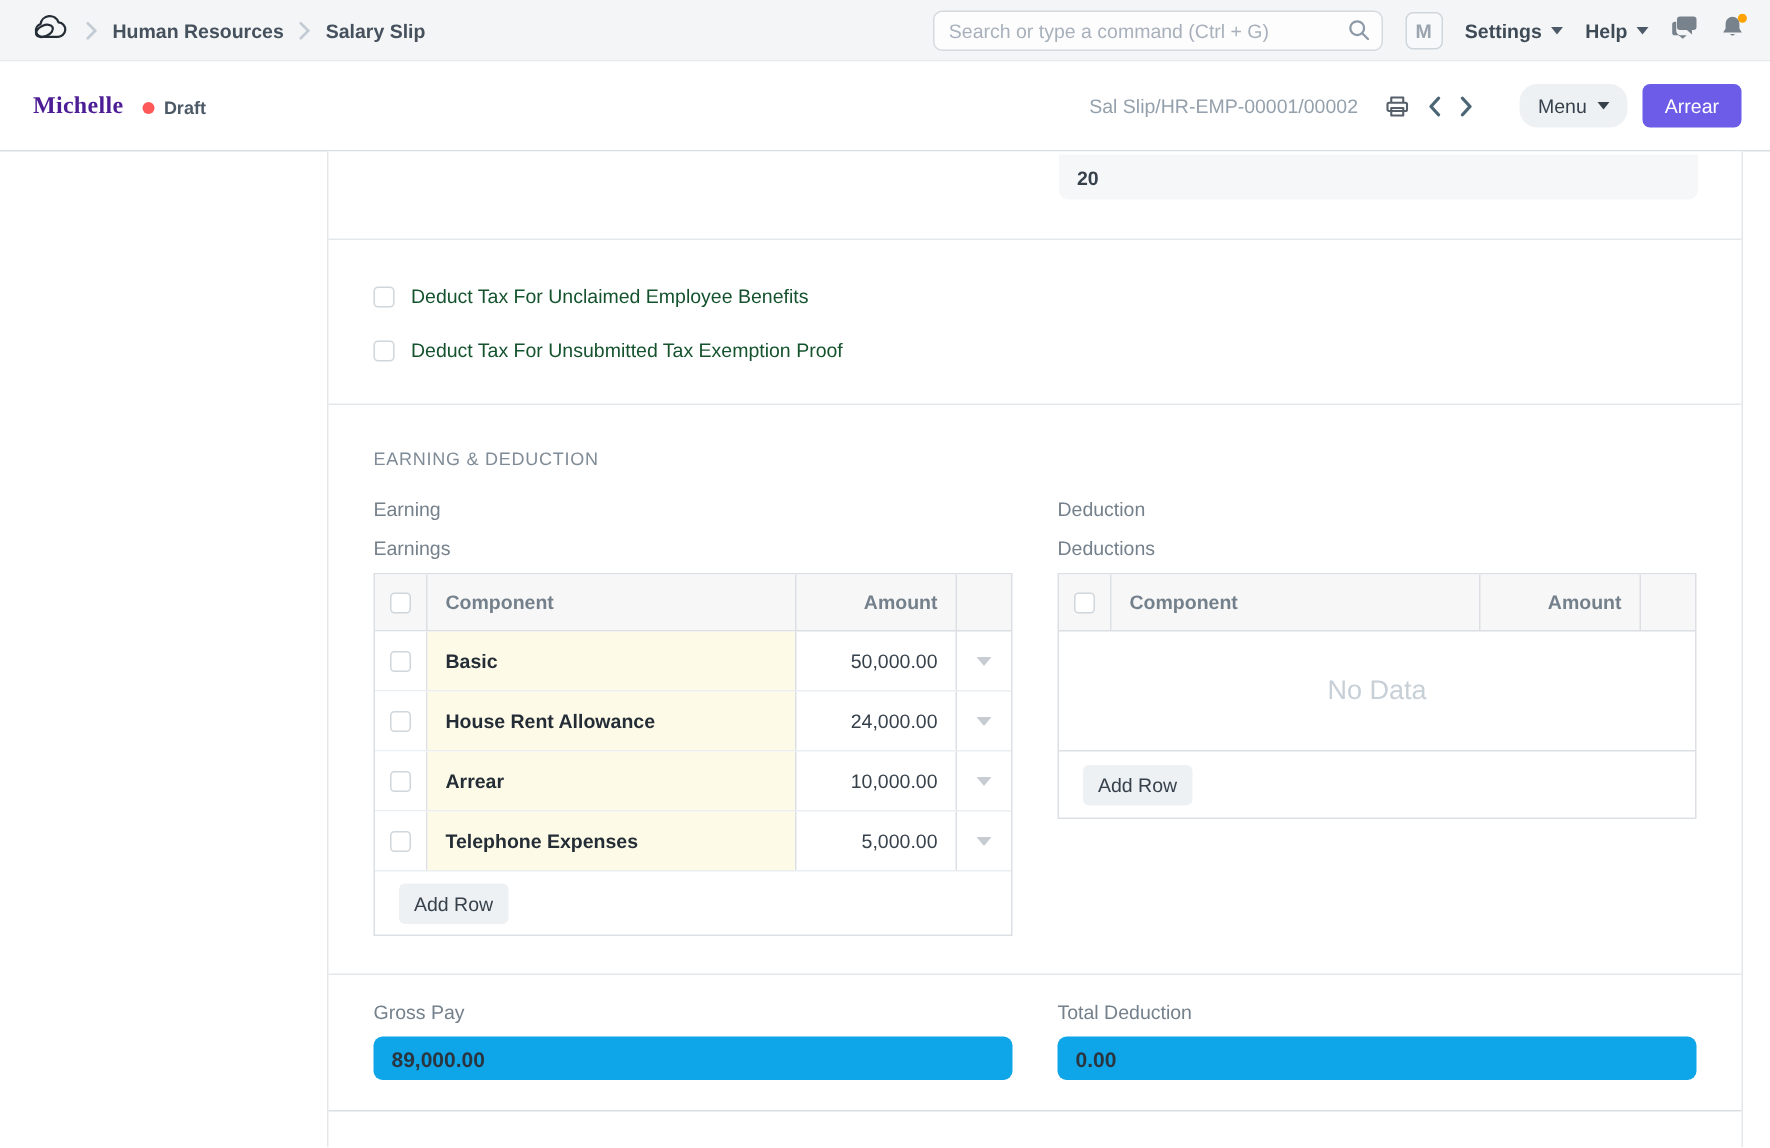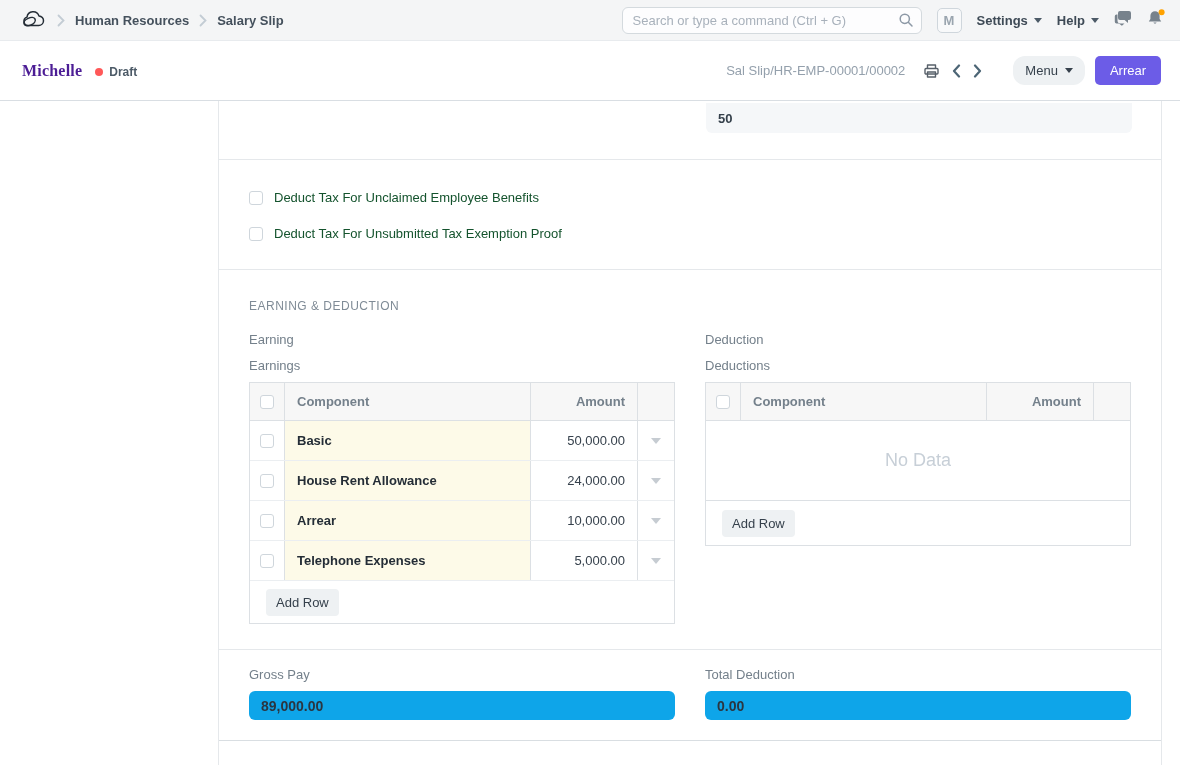--- a/index.html
+++ b/index.html
@@ -195,21 +195,21 @@
         <span>Menu</span>
         <span class="caret-down"></span>
       </button>
       <button class="btn submit-btn">Arrear</button>
     </div>
   </div>
 
   <div class="content">
 
     <div class="sec sec-a">
-      <div class="field-30">50</div>
+      <div class="field-30">20</div>
     </div>
 
     <div class="sec sec-b">
       <div class="check-row">
         <span class="checkbox"></span>
         <span class="check-label">Deduct Tax For Unclaimed Employee Benefits</span>
       </div>
       <div class="check-row">
         <span class="checkbox"></span>
         <span class="check-label">Deduct Tax For Unsubmitted Tax Exemption Proof</span>

